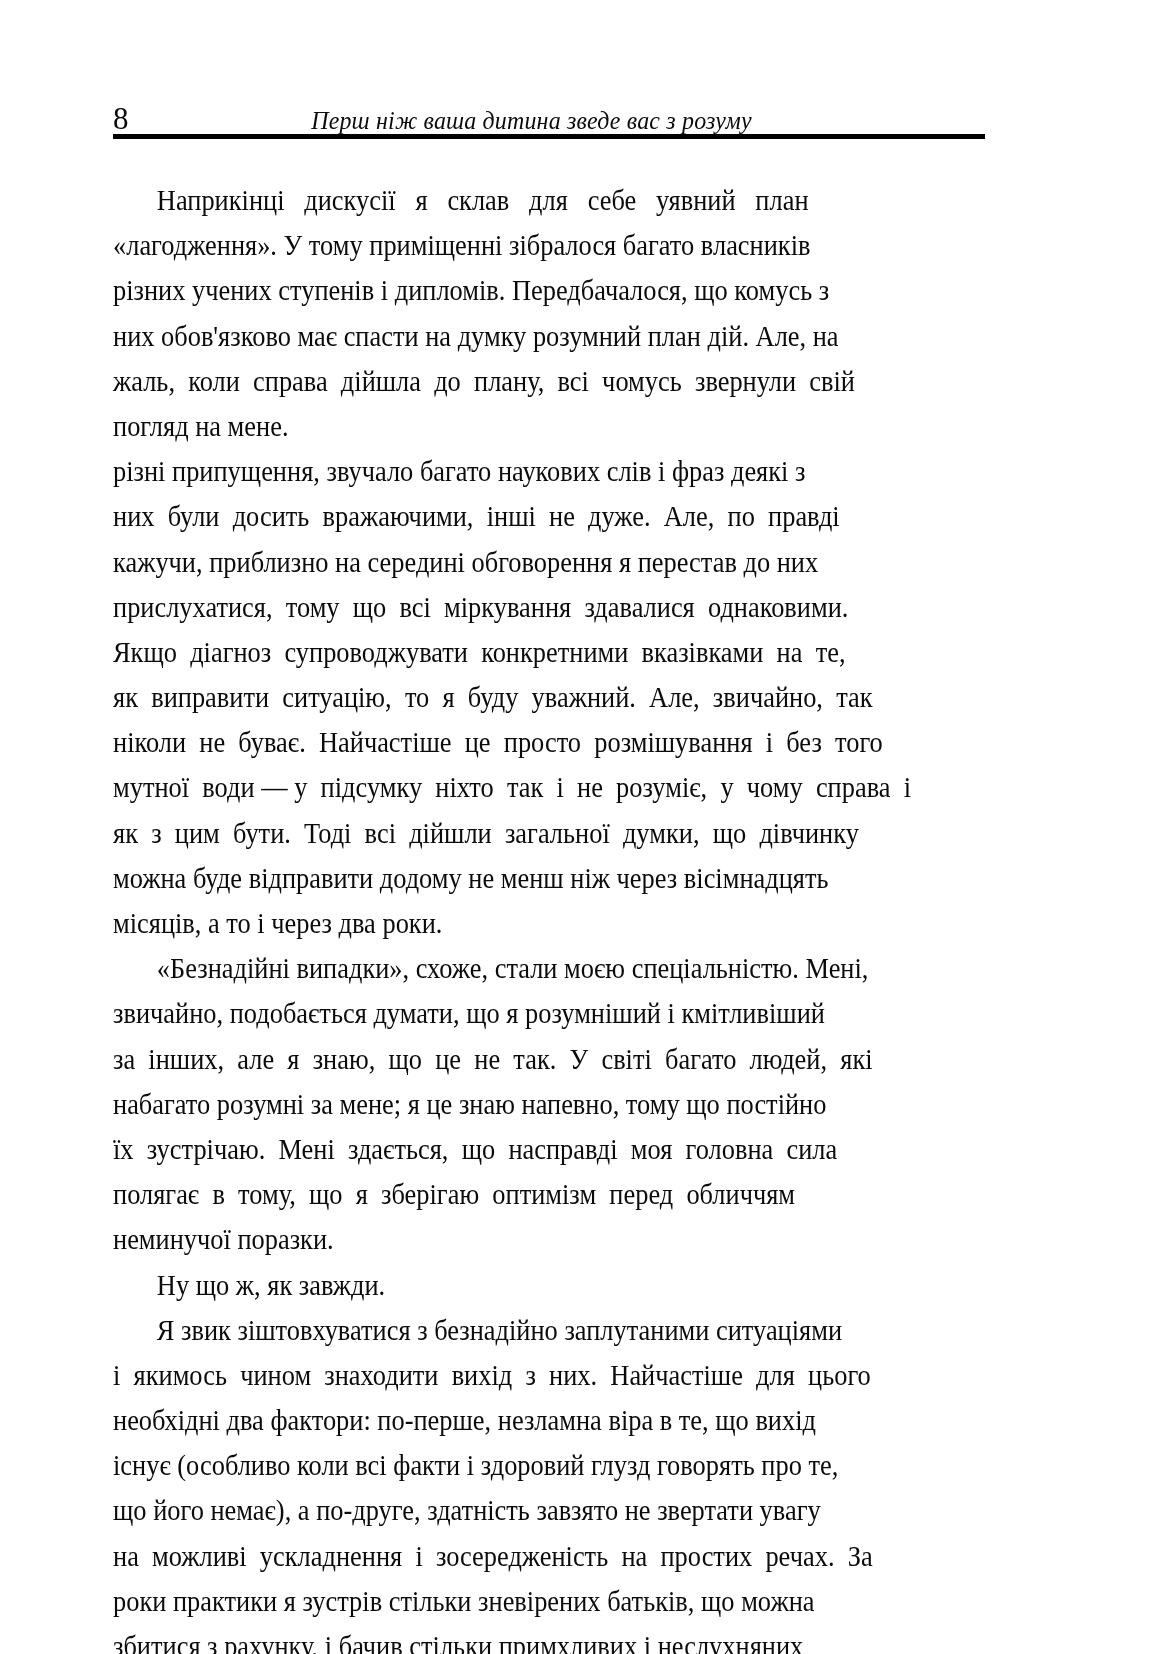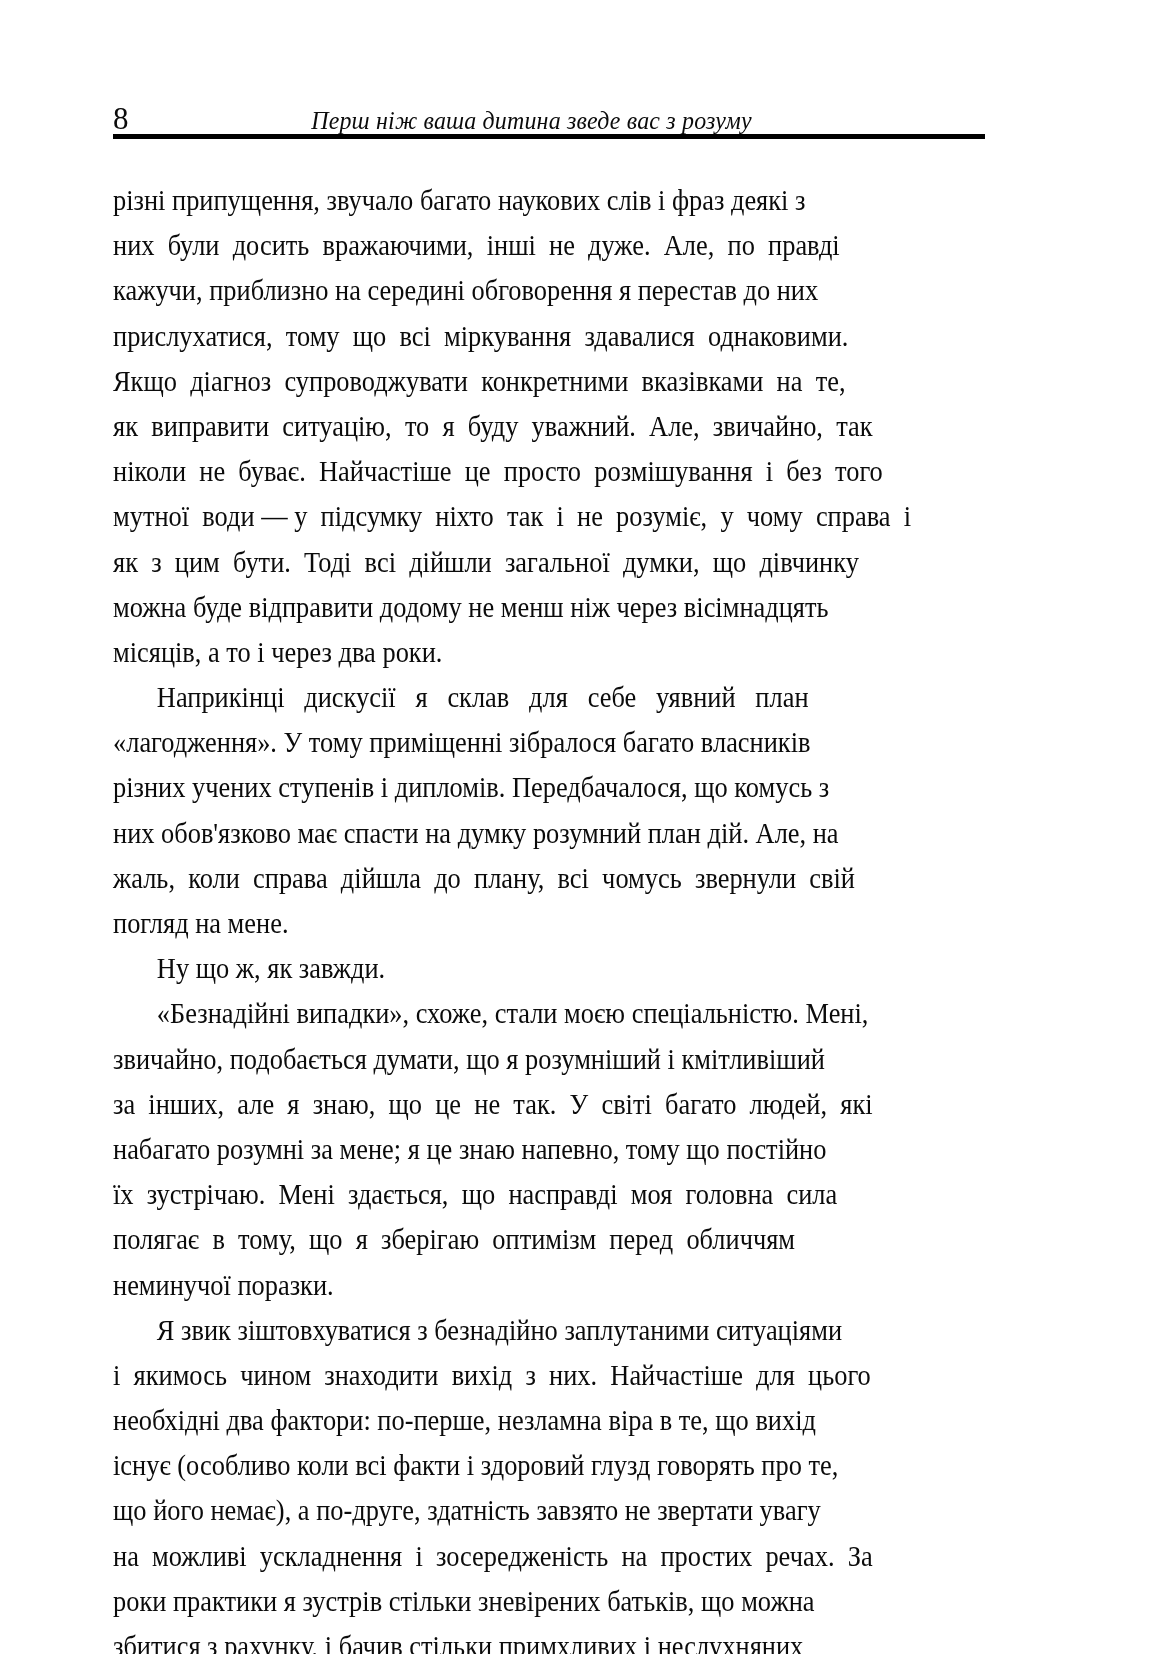--- a/index.html
+++ b/index.html
@@ -94,51 +94,51 @@
 <div class="page">
 
   <div class="running-head">
     <span class="folio">8</span>
     <span class="head-title">Перш ніж ваша дитина зведе вас з розуму</span>
   </div>
   <div class="head-rule"></div>
 
   <div class="textblock">
       <p class="para">
+        <span class="ln ind j">Наприкінці   дискусії   я   склав   для   себе   уявний   план</span>
+        <span class="ln j">«лагодження». У тому приміщенні зібралося багато власників</span>
+        <span class="ln j">різних учених ступенів і дипломів. Передбачалося, що комусь з</span>
+        <span class="ln j">них обов'язково має спасти на думку розумний план дій. Але, на</span>
+        <span class="ln j">жаль,  коли  справа  дійшла  до  плану,  всі  чомусь  звернули  свій</span>
+        <span class="ln last">погляд на мене.</span>
+      </p>
+      <p class="para">
         <span class="ln j">різні припущення, звучало багато наукових слів і фраз деякі з</span>
         <span class="ln j">них  були  досить  вражаючими,  інші  не  дуже.  Але,  по  правді</span>
         <span class="ln j">кажучи, приблизно на середині обговорення я перестав до них</span>
         <span class="ln j">прислухатися,  тому  що  всі  міркування  здавалися  однаковими.</span>
         <span class="ln j">Якщо  діагноз  супроводжувати  конкретними  вказівками  на  те,</span>
         <span class="ln j">як  виправити  ситуацію,  то  я  буду  уважний.  Але,  звичайно,  так</span>
         <span class="ln j">ніколи  не  буває.  Найчастіше  це  просто  розмішування  і  без  того</span>
         <span class="ln j">мутної  води — у  підсумку  ніхто  так  і  не  розуміє,  у  чому  справа  і</span>
         <span class="ln j">як  з  цим  бути.  Тоді  всі  дійшли  загальної  думки,  що  дівчинку</span>
         <span class="ln j">можна буде відправити додому не менш ніж через вісімнадцять</span>
         <span class="ln last">місяців, а то і через два роки.</span>
       </p>
       <p class="para">
-        <span class="ln ind j">Наприкінці   дискусії   я   склав   для   себе   уявний   план</span>
-        <span class="ln j">«лагодження». У тому приміщенні зібралося багато власників</span>
-        <span class="ln j">різних учених ступенів і дипломів. Передбачалося, що комусь з</span>
-        <span class="ln j">них обов'язково має спасти на думку розумний план дій. Але, на</span>
-        <span class="ln j">жаль,  коли  справа  дійшла  до  плану,  всі  чомусь  звернули  свій</span>
-        <span class="ln last">погляд на мене.</span>
-      </p>
-      <p class="para">
-        <span class="ln ind last">Ну що ж, як завжди.</span>
-      </p>
-      <p class="para">
         <span class="ln ind j">«Безнадійні випадки», схоже, стали моєю спеціальністю. Мені,</span>
         <span class="ln j">звичайно, подобається думати, що я розумніший і кмітливіший</span>
         <span class="ln j">за  інших,  але  я  знаю,  що  це  не  так.  У  світі  багато  людей,  які</span>
         <span class="ln j">набагато розумні за мене; я це знаю напевно, тому що постійно</span>
         <span class="ln j">їх  зустрічаю.  Мені  здається,  що  насправді  моя  головна  сила</span>
         <span class="ln j">полягає  в  тому,  що  я  зберігаю  оптимізм  перед  обличчям</span>
         <span class="ln last">неминучої поразки.</span>
+      </p>
+      <p class="para">
+        <span class="ln ind last">Ну що ж, як завжди.</span>
       </p>
       <p class="para">
         <span class="ln ind j">Я звик зіштовхуватися з безнадійно заплутаними ситуаціями</span>
         <span class="ln j">і  якимось  чином  знаходити  вихід  з  них.  Найчастіше  для  цього</span>
         <span class="ln j">необхідні два фактори: по-перше, незламна віра в те, що вихід</span>
         <span class="ln j">існує (особливо коли всі факти і здоровий глузд говорять про те,</span>
         <span class="ln j">що його немає), а по-друге, здатність завзято не звертати увагу</span>
         <span class="ln j">на  можливі  ускладнення  і  зосередженість  на  простих  речах.  За</span>
         <span class="ln j">роки практики я зустрів стільки зневірених батьків, що можна</span>
         <span class="ln j">збитися з рахунку, і бачив стільки примхливих і неслухняних</span>

